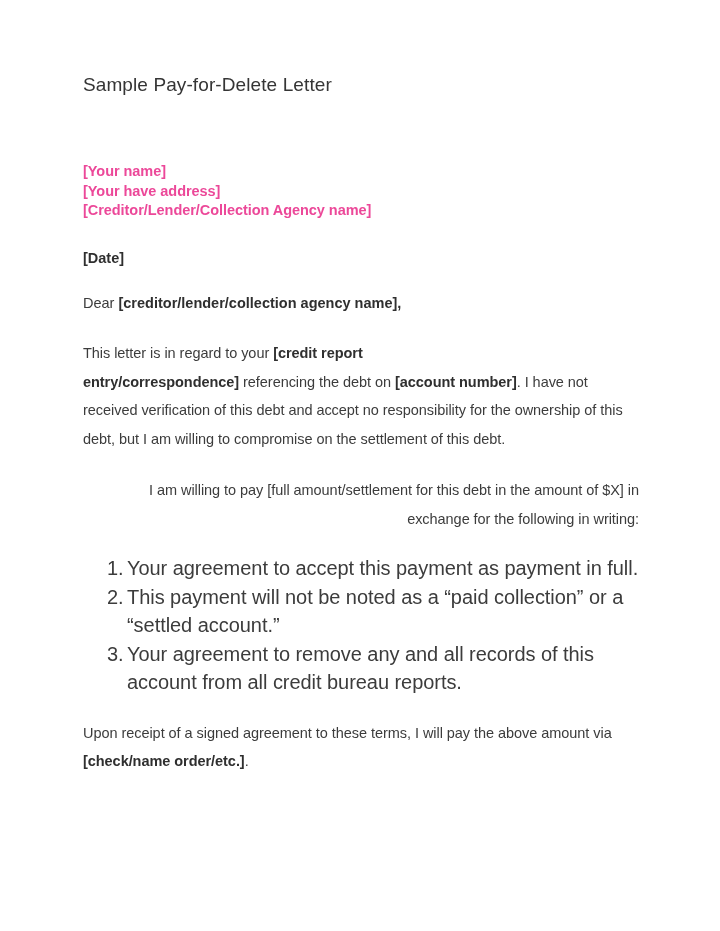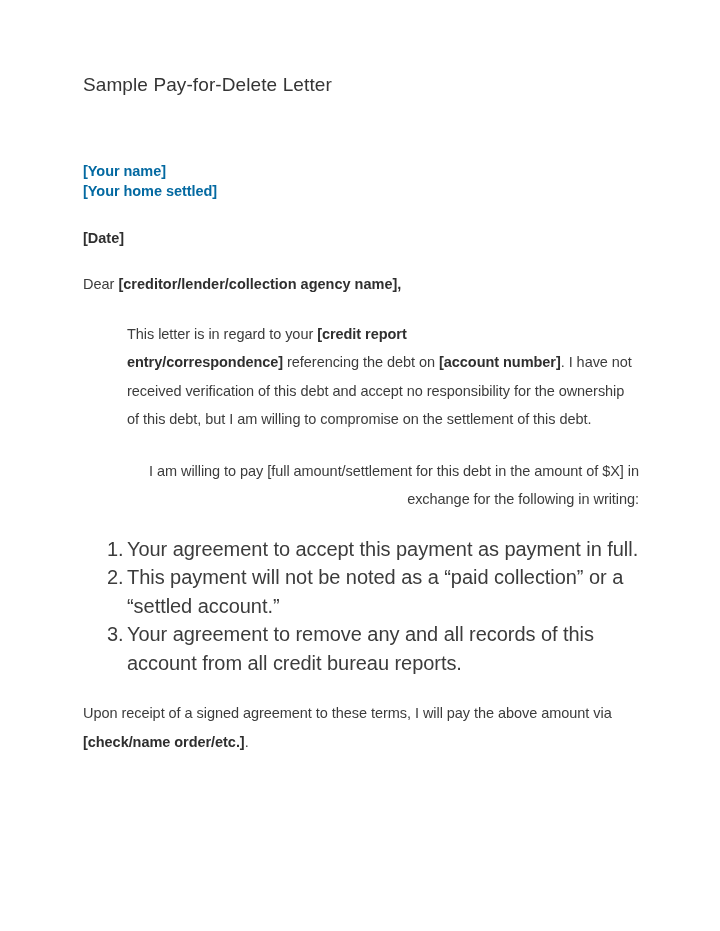--- a/index.html
+++ b/index.html
@@ -39,21 +39,21 @@
     margin: 0;
     padding: 0;
     line-height: 26px;
   }
 
   .address-block {
     margin-top: 64px;
     font-size: 14.5px;
     font-weight: 700;
     line-height: 19.5px;
-    color: #0369a1;
+    color: #ec4899;
     letter-spacing: -0.05px;
   }
   .address-line {
     white-space: nowrap;
   }
 
   .date-line {
     margin-top: 28px;
     font-size: 14.5px;
     font-weight: 700;
@@ -79,21 +79,20 @@
   .para {
     font-size: 14.5px;
     font-weight: 400;
     line-height: 28.5px;
     color: #3c3c3c;
     letter-spacing: -0.05px;
   }
 
   .para-first {
     margin-top: 25px;
-    margin-left: 44px;
   }
 
   .para-offer {
     margin-top: 23px;
     text-align: right;
   }
 
   .terms-list {
     margin: 21px 0 0 0;
     padding: 0;
@@ -131,21 +130,22 @@
 </head>
 <body>
 
 <div class="page">
   <div class="content">
 
     <div class="doc-title">Sample Pay-for-Delete Letter</div>
 
     <div class="address-block">
       <div class="address-line">[Your name]</div>
-      <div class="address-line">[Your home settled]</div>
+      <div class="address-line">[Your have address]</div>
+      <div class="address-line">[Creditor/Lender/Collection Agency name]</div>
     </div>
 
     <div class="date-line">[Date]</div>
 
     <div class="salutation">
       <span>Dear </span><b>[creditor/lender/collection agency name],</b>
     </div>
 
     <div class="para para-first">
       <span>This letter is in regard to your </span><b>[credit report</b><br><b>entry/correspondence]</b><span> referencing the debt on </span><b>[account number]</b><span>. I have not received verification of this debt and accept no responsibility for the ownership of this debt, but I am willing to compromise on the settlement of this debt.</span>

